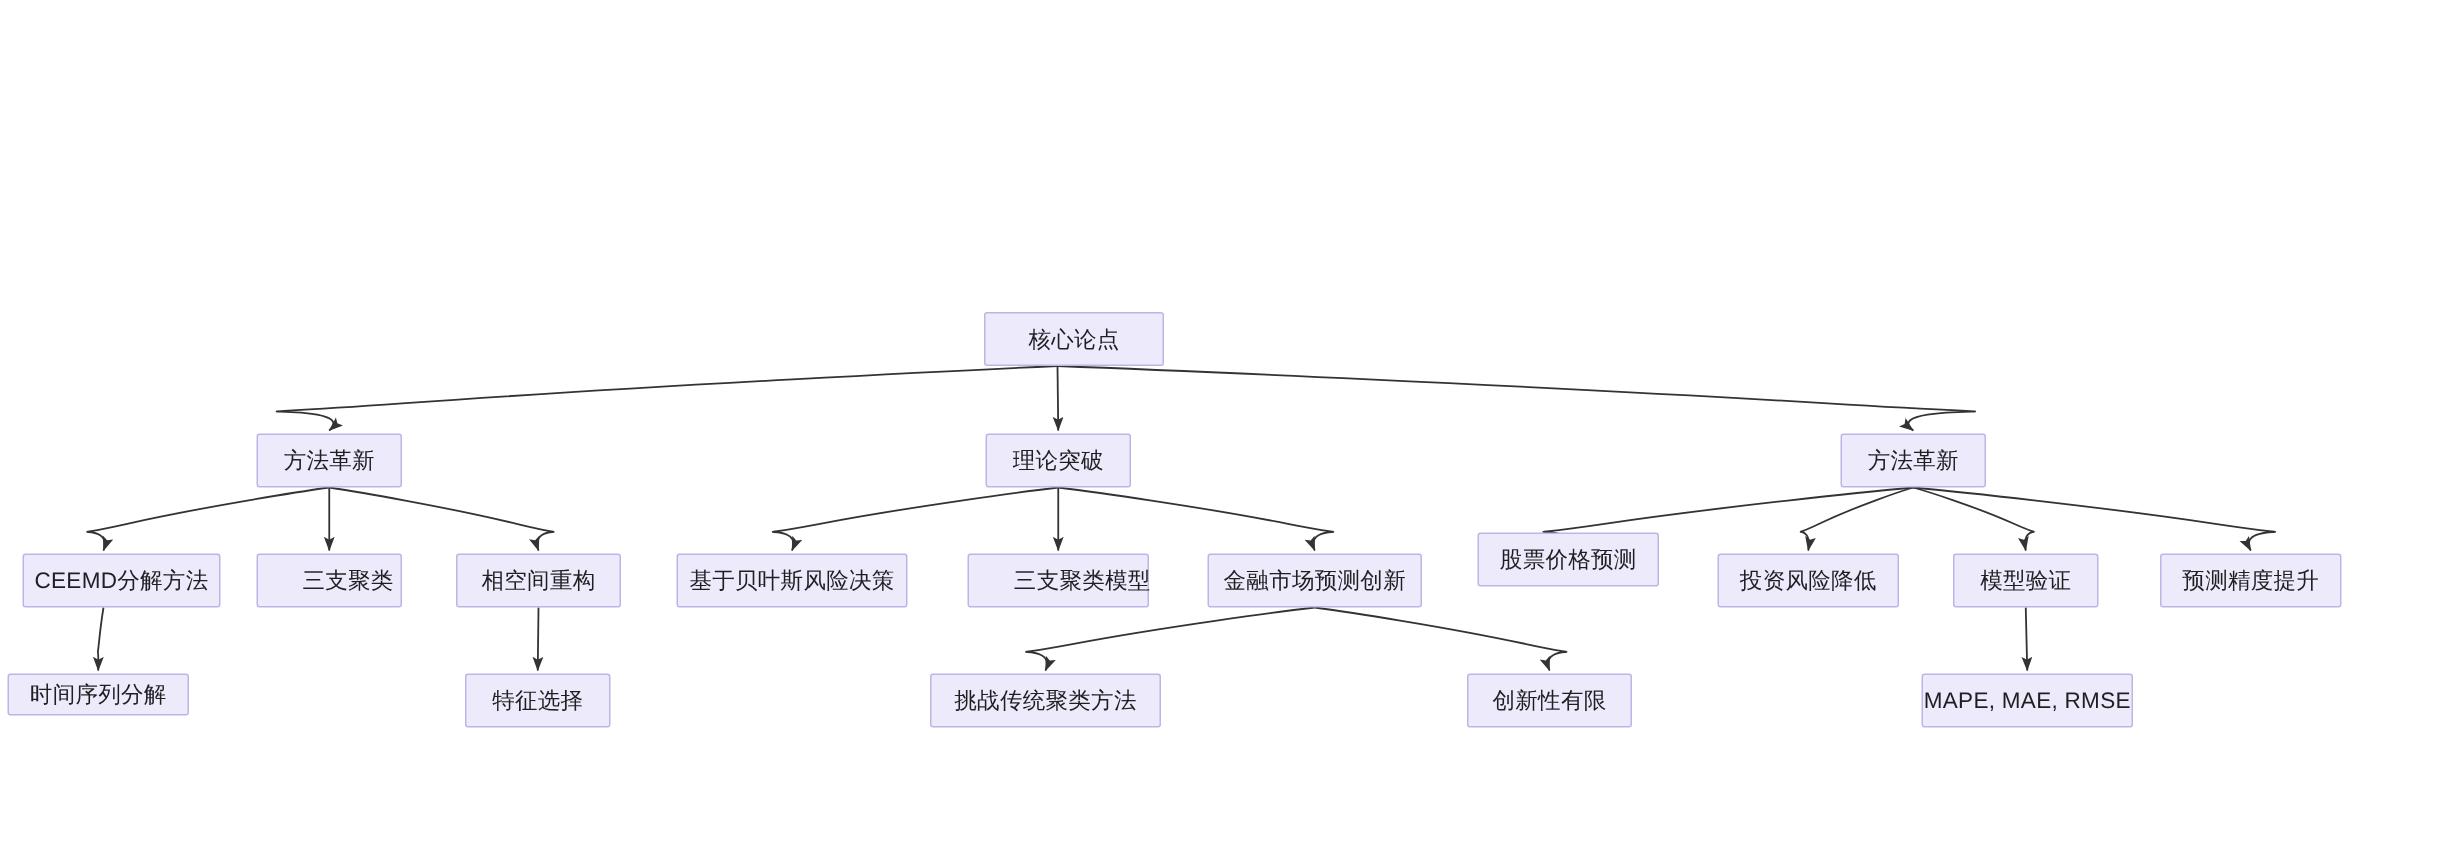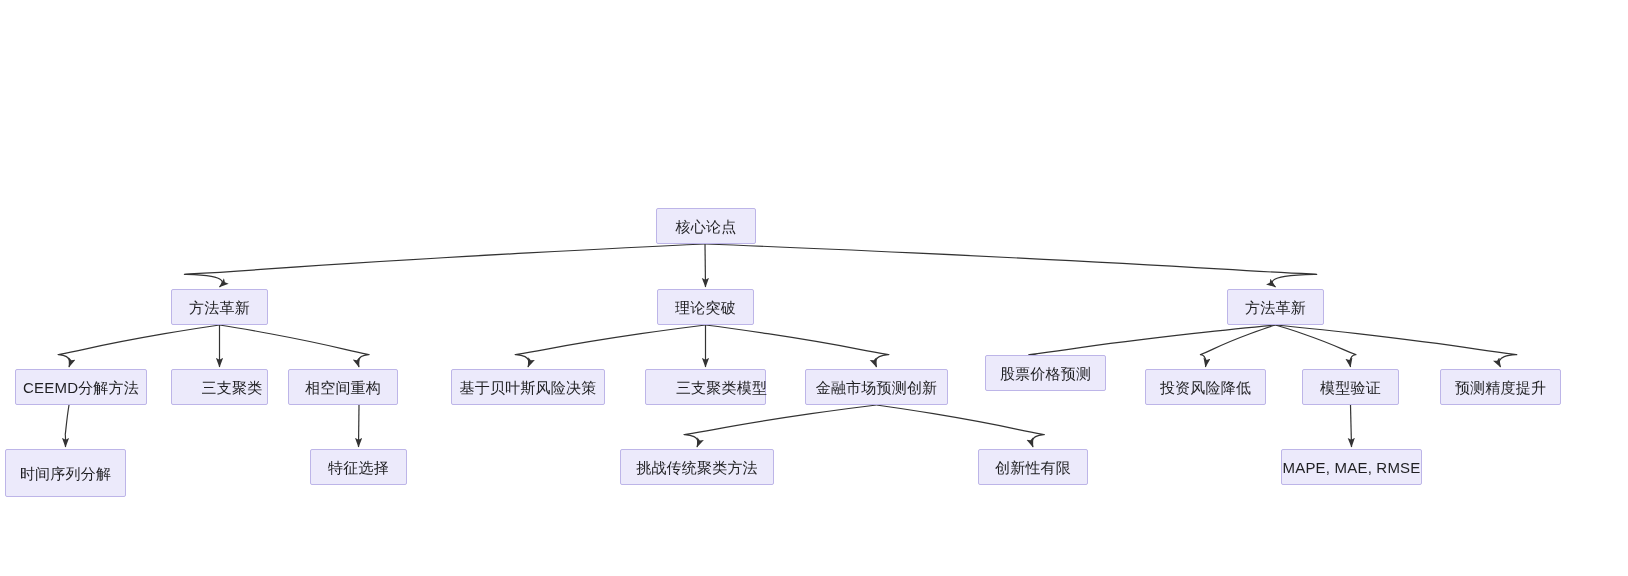--- a/index.html
+++ b/index.html
@@ -69,39 +69,39 @@
         <path d="M1275.5,325 C1284.5,327.52 1316.75,337.6 1343,349.36 S1346.75,346 1350.5,367"></path>
         <path d="M1275.5,325 C1302.5,327.52 1399.25,337.6 1478,349.36 S1489.25,346 1500.5,367"></path>
         <path d="M69,405 C68.58,407.52 67.075,417.6 65.85,429.36 S65.675,426 65.5,447"></path>
         <path d="M359,405 L358.5,447"></path>
         <path d="M876.5,405 C854.96,407.52 777.775,417.6 714.95,429.36 S705.975,426 697,447"></path>
         <path d="M876.5,405 C895.28,407.52 962.575,417.6 1017.35,429.36 S1025.175,426 1033,447"></path>
         <path d="M1350.5,405 L1351.5,447"></path>
       </g>
   </svg>
   <div id="nodes-group">
-      <div class="node" style="left: 656px; top: 208px; width: 100px; height: 36px; background: rgb(236, 234, 251); border-color: rgb(189, 181, 232); color: rgb(31, 31, 34);">
+      <div class="node" style="left: 656px; top: 208px; width: 120px; height: 36px; background: rgb(236, 234, 251); border-color: rgb(189, 181, 232); color: rgb(31, 31, 34);">
         <span class="node-label">核心论点</span>
       </div>
       <div class="node" style="left: 171px; top: 289px; width: 97px; height: 36px; background: rgb(236, 234, 251); border-color: rgb(189, 181, 232); color: rgb(31, 31, 34);">
         <span class="node-label">方法革新</span>
       </div>
       <div class="node" style="left: 657px; top: 289px; width: 97px; height: 36px; background: rgb(236, 234, 251); border-color: rgb(189, 181, 232); color: rgb(31, 31, 34);">
         <span class="node-label">理论突破</span>
       </div>
       <div class="node" style="left: 1227px; top: 289px; width: 97px; height: 36px; background: rgb(236, 234, 251); border-color: rgb(189, 181, 232); color: rgb(31, 31, 34);">
         <span class="node-label">方法革新</span>
       </div>
       <div class="node" style="left: 3px; top: 369px; width: 132px; height: 36px; background: rgb(236, 234, 251); border-color: rgb(189, 181, 232); color: rgb(31, 31, 34); margin-left: 12px;">
         <span class="node-label">CEEMD分解方法</span>
       </div>
       <div class="node" style="left: 171px; top: 369px; width: 97px; height: 36px; background: rgb(236, 234, 251); border-color: rgb(189, 181, 232); color: rgb(31, 31, 34); padding-left: 25px;">
         <span class="node-label">三支聚类</span>
       </div>
-      <div class="node" style="left: 288px; top: 369px; width: 110px; height: 36px; background: rgb(236, 234, 251); border-color: rgb(189, 181, 232); color: rgb(31, 31, 34);">
+      <div class="node" style="left: 304px; top: 369px; width: 110px; height: 36px; background: rgb(236, 234, 251); border-color: rgb(189, 181, 232); color: rgb(31, 31, 34);">
         <span class="node-label">相空间重构</span>
       </div>
       <div class="node" style="left: 451px; top: 369px; width: 154px; height: 36px; background: rgb(236, 234, 251); border-color: rgb(189, 181, 232); color: rgb(31, 31, 34);">
         <span class="node-label">基于贝叶斯风险决策</span>
       </div>
       <div class="node" style="left: 645px; top: 369px; width: 121px; height: 36px; background: rgb(236, 234, 251); border-color: rgb(189, 181, 232); color: rgb(31, 31, 34); padding-left: 32px;">
         <span class="node-label">三支聚类模型</span>
       </div>
       <div class="node" style="left: 805px; top: 369px; width: 143px; height: 36px; background: rgb(236, 234, 251); border-color: rgb(189, 181, 232); color: rgb(31, 31, 34); text-align: right;">
         <span class="node-label">金融市场预测创新</span>
@@ -111,21 +111,21 @@
       </div>
       <div class="node" style="left: 1145px; top: 369px; width: 121px; height: 36px; background: rgb(236, 234, 251); border-color: rgb(189, 181, 232); color: rgb(31, 31, 34);">
         <span class="node-label">投资风险降低</span>
       </div>
       <div class="node" style="left: 1302px; top: 369px; width: 97px; height: 36px; background: rgb(236, 234, 251); border-color: rgb(189, 181, 232); color: rgb(31, 31, 34);">
         <span class="node-label">模型验证</span>
       </div>
       <div class="node" style="left: 1440px; top: 369px; width: 121px; height: 36px; background: rgb(236, 234, 251); border-color: rgb(189, 181, 232); color: rgb(31, 31, 34);">
         <span class="node-label">预测精度提升</span>
       </div>
-      <div class="node" style="left: 5px; top: 449px; width: 121px; height: 48px; background: rgb(236, 234, 251); border-color: rgb(189, 181, 232); color: rgb(31, 31, 34); justify-content: center;">
+      <div class="node" style="left: 5px; top: 449px; width: 121px; height: 28px; background: rgb(236, 234, 251); border-color: rgb(189, 181, 232); color: rgb(31, 31, 34); justify-content: center;">
         <span class="node-label">时间序列分解</span>
       </div>
       <div class="node" style="left: 310px; top: 449px; width: 97px; height: 36px; background: rgb(236, 234, 251); border-color: rgb(189, 181, 232); color: rgb(31, 31, 34);">
         <span class="node-label">特征选择</span>
       </div>
       <div class="node" style="left: 620px; top: 449px; width: 154px; height: 36px; background: rgb(236, 234, 251); border-color: rgb(189, 181, 232); color: rgb(31, 31, 34);">
         <span class="node-label">挑战传统聚类方法</span>
       </div>
       <div class="node" style="left: 978px; top: 449px; width: 110px; height: 36px; background: rgb(236, 234, 251); border-color: rgb(189, 181, 232); color: rgb(31, 31, 34);">
         <span class="node-label">创新性有限</span>

